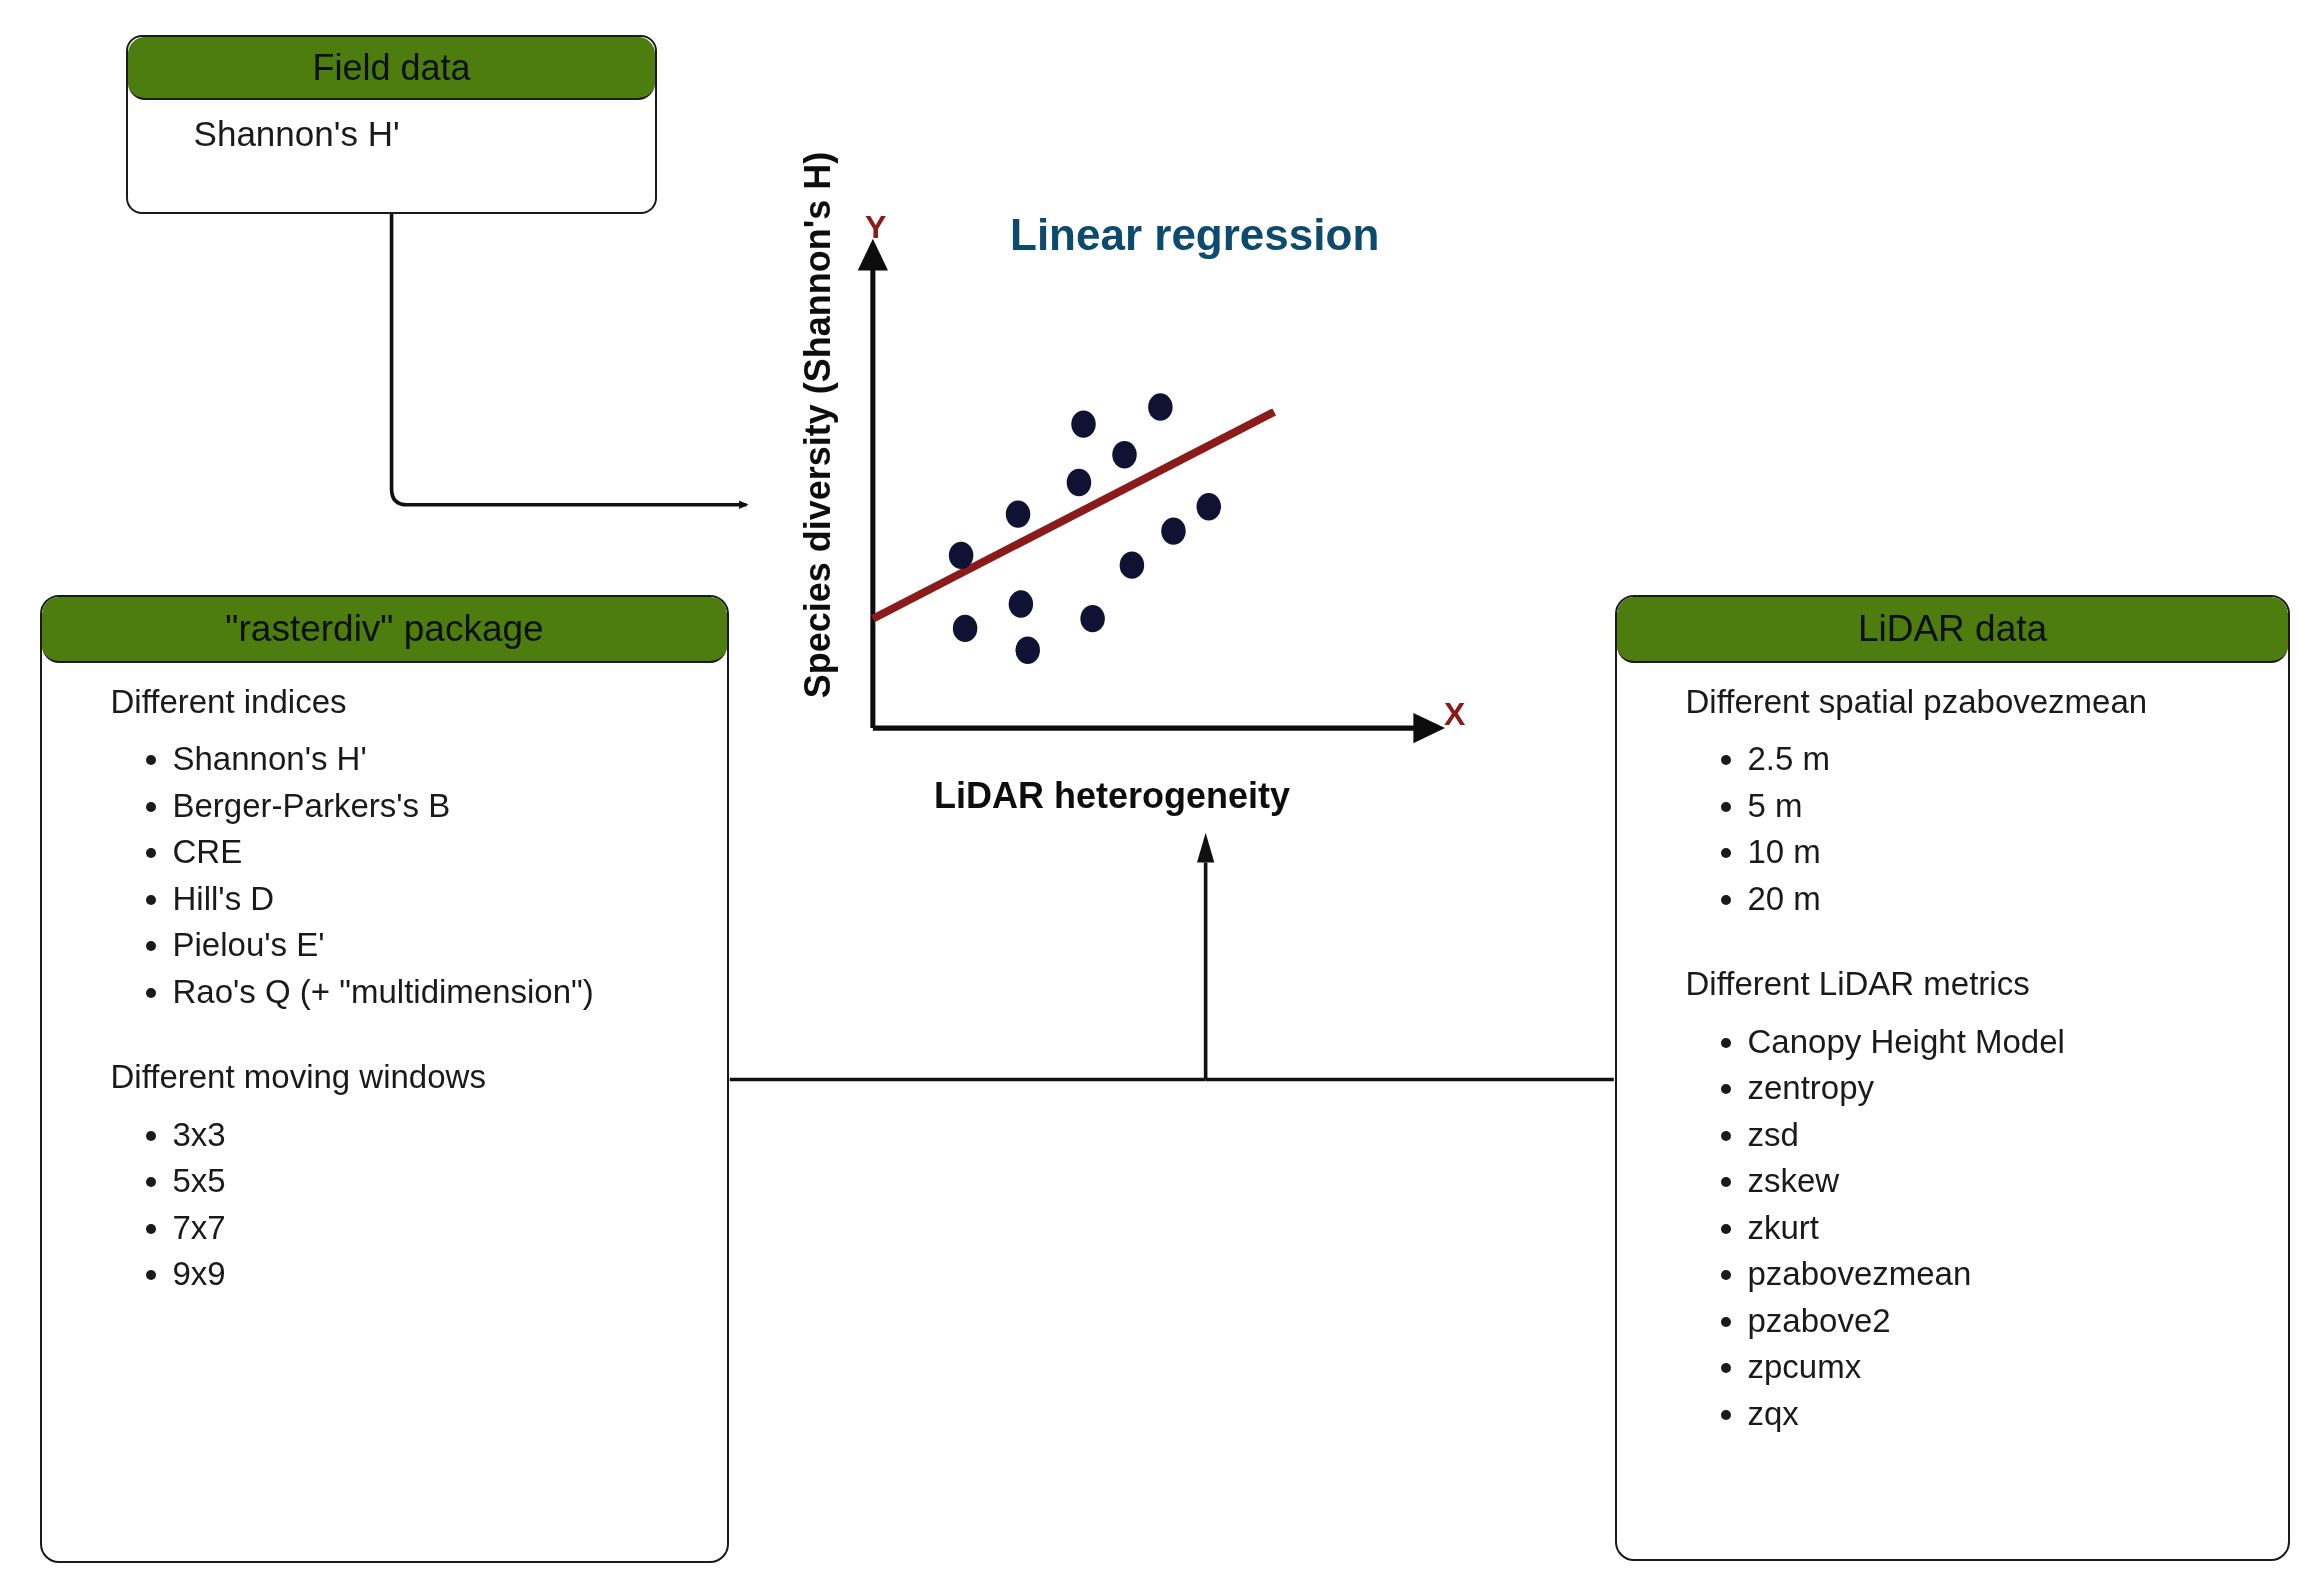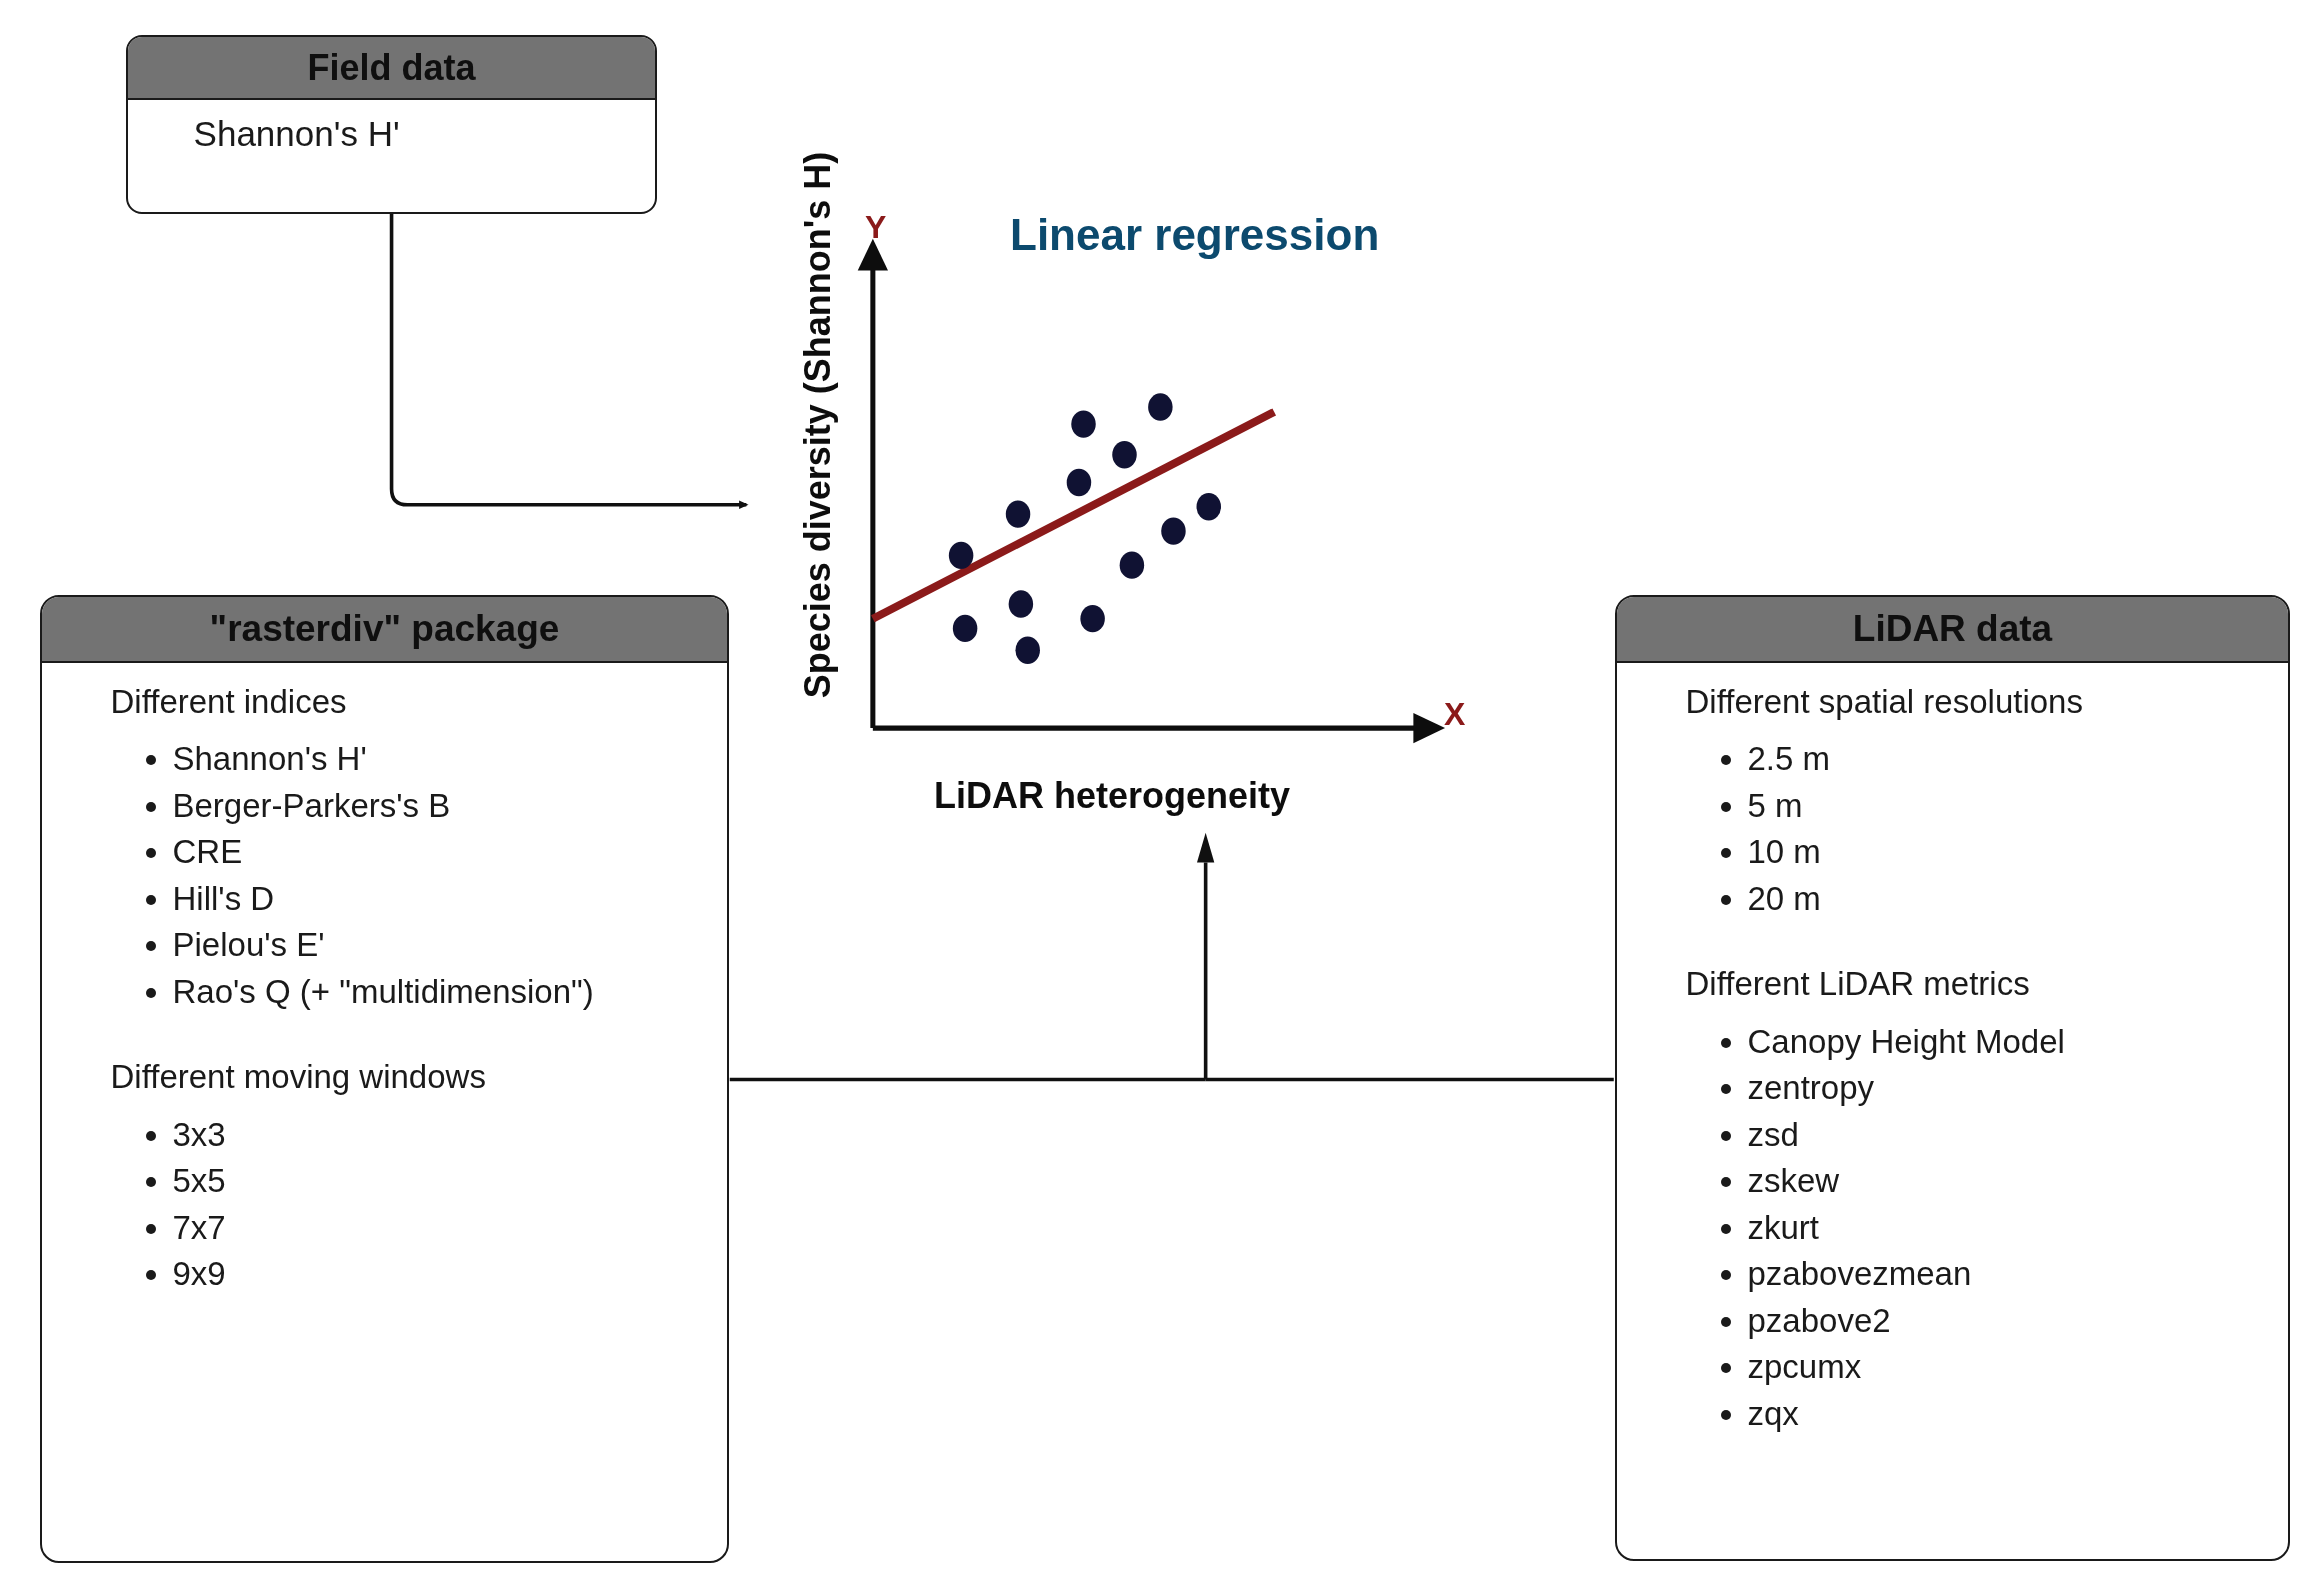--- a/index.html
+++ b/index.html
@@ -19,28 +19,29 @@
   .box {
     position: absolute;
     box-sizing: border-box;
     border: 2.2px solid #1a1a1a;
     border-radius: 19px;
     background: #ffffff;
     overflow: hidden;
   }
   .box-header {
     box-sizing: border-box;
-    background: #737373;
+    background: #4d7c0f;
     border-bottom: 2.2px solid #1a1a1a;
     text-align: center;
-    font-weight: bold;
+    font-weight: normal;
     color: #0f0f0f;
     display: flex;
     align-items: center;
     justify-content: center;
+    border-radius: 17px;
   }
   .box-body {
     box-sizing: border-box;
     padding: 19px 24.5px 7.2px 24.5px;
     color: #1a1a1a;
     margin-left: 44px;
   }
   .section-title {
     font-size: 33px;
     line-height: 1.22;
@@ -192,21 +193,21 @@
       <li>9x9</li>
     </ul>
 
   </div>
 </div>
 
 <div class="box" id="lidar-box">
   <div class="box-header">LiDAR data</div>
   <div class="box-body">
 
-    <p class="section-title">Different spatial resolutions</p>
+    <p class="section-title">Different spatial pzabovezmean</p>
     <ul class="bullets">
       <li>2.5 m</li>
       <li>5 m</li>
       <li>10 m</li>
       <li>20 m</li>
     </ul>
 
     <div class="gap-block"></div>
 
     <p class="section-title">Different LiDAR metrics</p>

